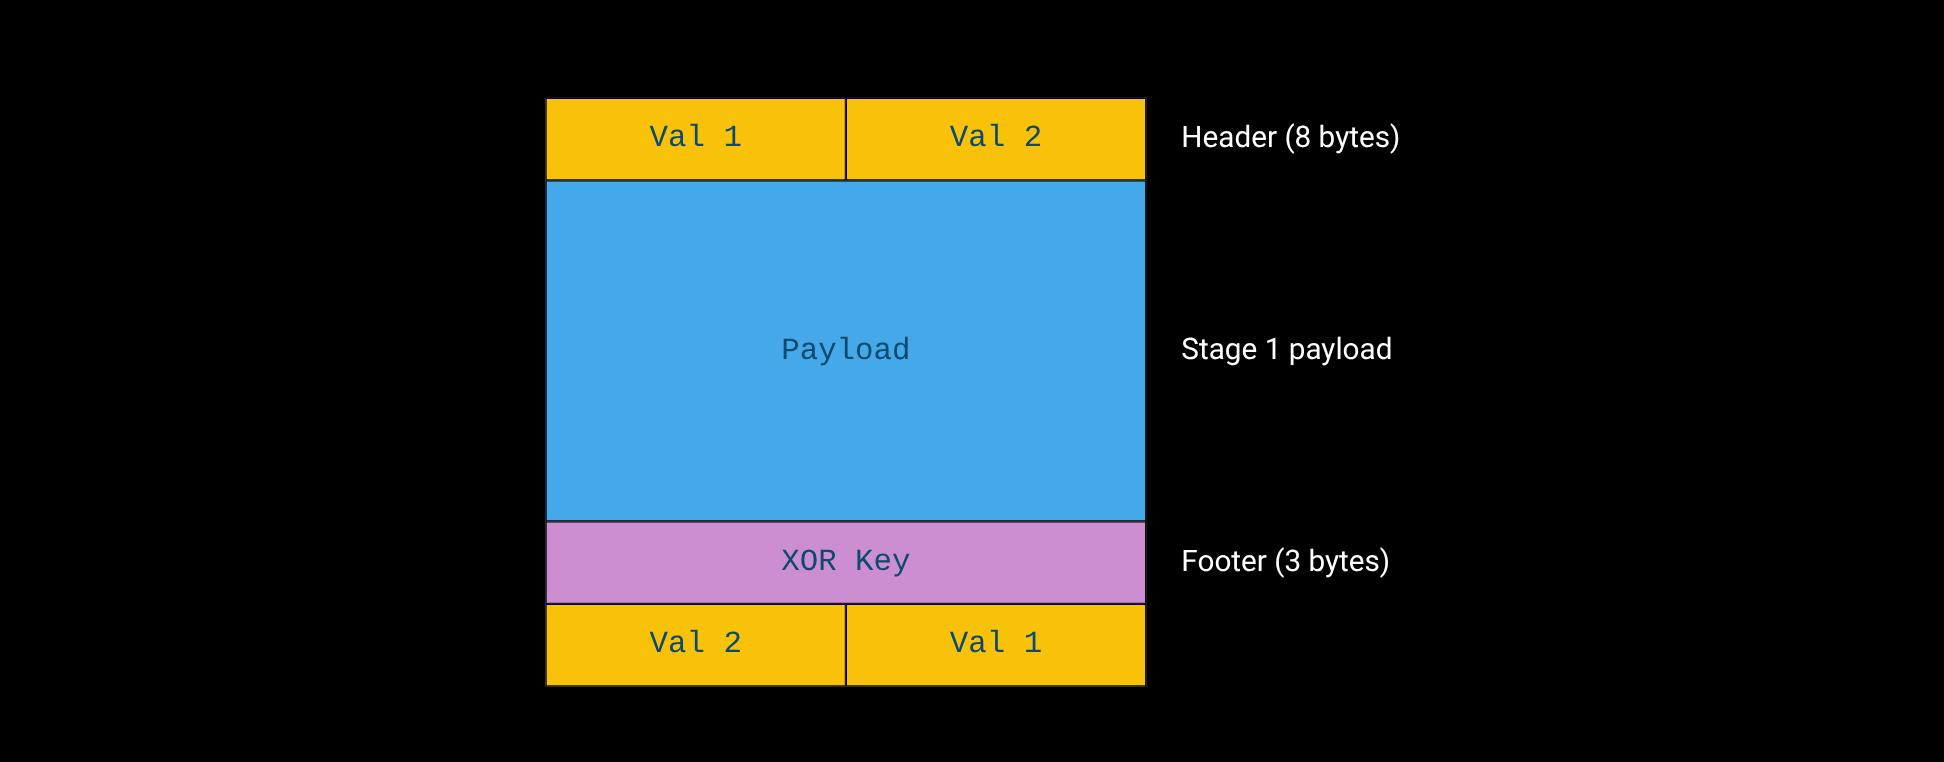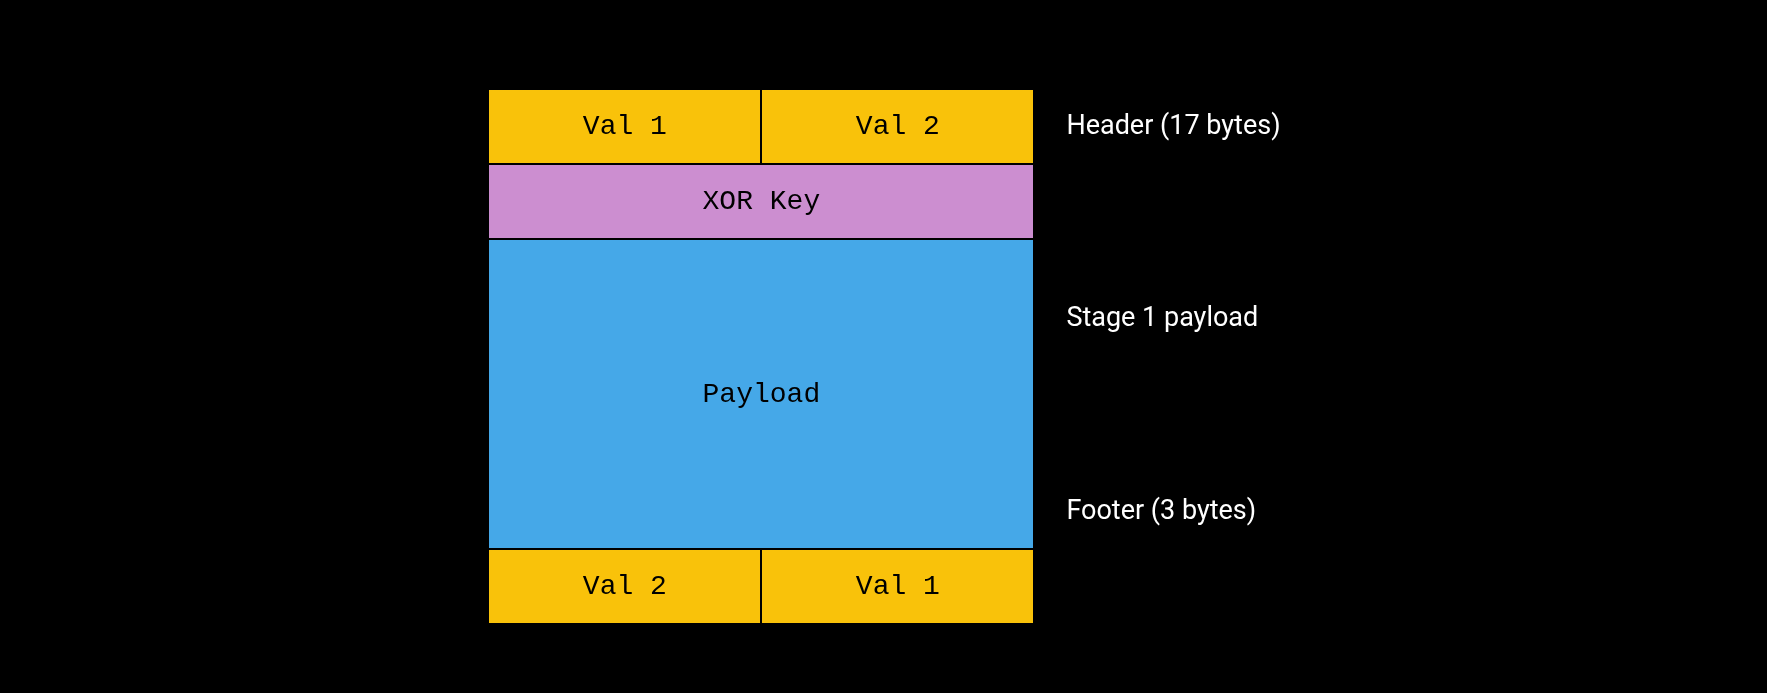--- a/index.html
+++ b/index.html
@@ -31,21 +31,21 @@
     .row {
       display: flex;
       width: 100%;
     }
     .cell {
       display: flex;
       align-items: center;
       justify-content: center;
       font-family: 'Courier New', Courier, monospace;
       font-size: 28px;
-      color: #000000;
+      color: #0c4a6e;
       font-weight: 400;
     }
     .header-row {
       height: 75px;
     }
     .header-cell {
       background-color: #f9c20a;
       width: 50%;
       border: 1px solid #000000;
     }
@@ -100,29 +100,29 @@
   </style>
 </head>
 <body>
 
 <div class="container">
   <div class="diagram">
     <div class="row header-row">
       <div class="cell header-cell">Val 1</div>
       <div class="cell header-cell">Val 2</div>
     </div>
+    <div class="row payload-row">
+      <div class="cell payload-cell">Payload</div>
+    </div>
     <div class="row xor-row">
       <div class="cell xor-cell">XOR Key</div>
-    </div>
-    <div class="row payload-row">
-      <div class="cell payload-cell">Payload</div>
     </div>
     <div class="row footer-row">
       <div class="cell footer-cell">Val 2</div>
       <div class="cell footer-cell">Val 1</div>
     </div>
   </div>
   <div class="labels">
-    <div class="label label-header">Header (17 bytes)</div>
+    <div class="label label-header">Header (8 bytes)</div>
     <div class="label label-payload">Stage 1 payload</div>
     <div class="label label-footer">Footer  (3 bytes)</div>
   </div>
 </div>
 
 </body></html>

